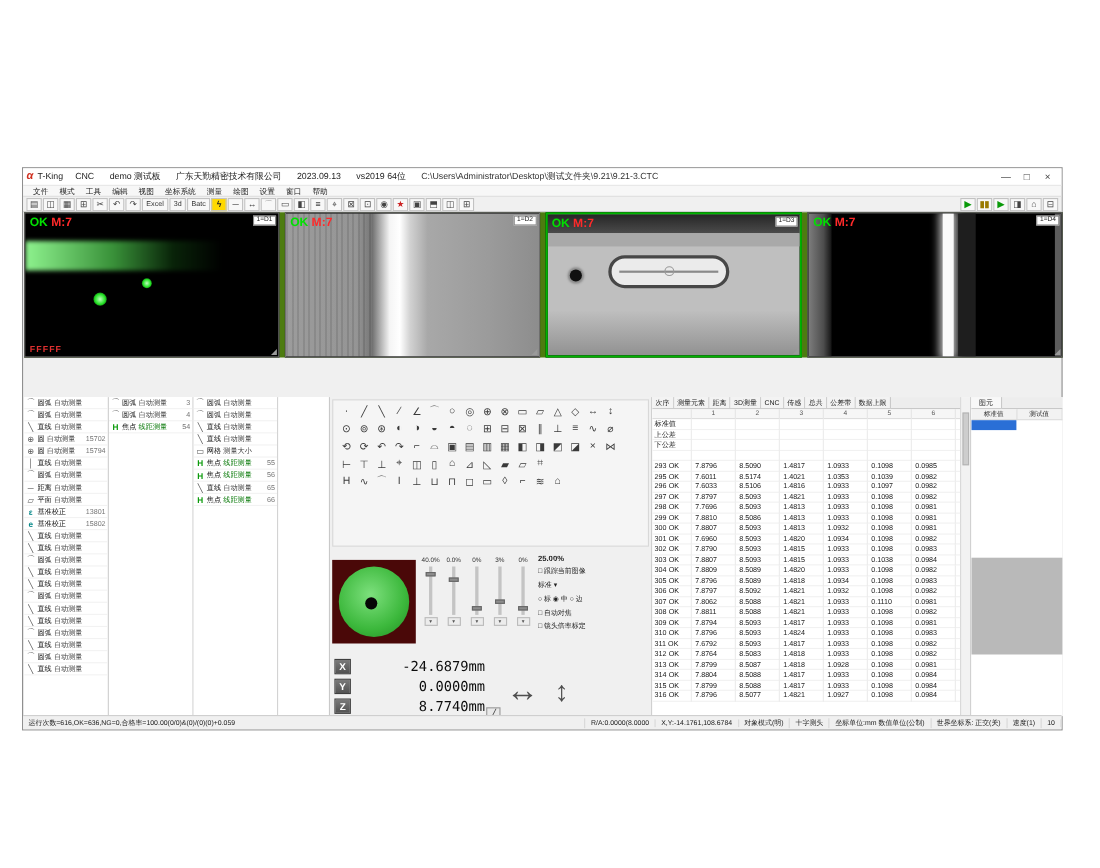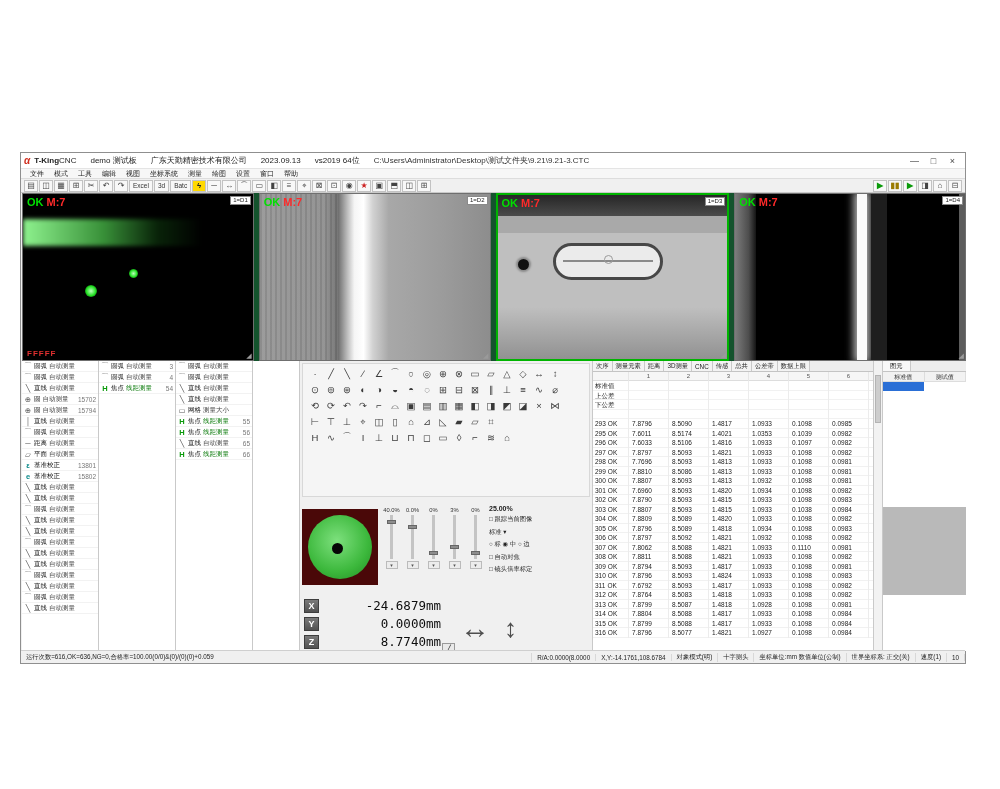--- a/index.html
+++ b/index.html
@@ -24,21 +24,21 @@
   .toolbar{height:14px;display:flex;align-items:center;gap:1px;background:#f0f0f0;border-bottom:1px solid #c9c9c9;padding:0 3px}
   .tbtn{width:14px;height:12px;border:1px solid #c2c2c2;background:#f8f8f8;display:grid;place-items:center;font-size:8px;line-height:1;color:#444}
   .tchip{height:12px;border:1px solid #c2c2c2;background:#f8f8f8;font-size:6.5px;padding:0 3px;display:grid;place-items:center;color:#333}
   .tbtn.yellow{background:#ffd900;color:#222;font-weight:bold}
   .tbtn.red{color:#cc2222}
   .tbtn.green{color:#0a9a0a;font-weight:bold}
   .tbtn.gold{color:#9a7a00;font-weight:bold}
   .tspacer{flex:1}
 
   
-  .cams{position:absolute;left:1px;top:40px;width:944px;height:168px;display:flex;gap:5px;background:#14532d}
+  .cams{position:absolute;left:1px;top:40px;width:944px;height:132px;display:flex;gap:5px;background:#4d7c0f}
   .cam{flex:1;position:relative;border:1px solid #6f6f6f;background:#000;overflow:hidden}
   .cam.sel{border:2px solid #00b400}
   .camok{position:absolute;left:4px;top:2px;font-size:11px;font-weight:bold;color:#00e000;z-index:5}
   .camm{color:#ff2a2a;margin-left:3px}
   .camtag{position:absolute;right:2px;top:2px;background:#fff;border:1px solid #8a8a8a;font-size:6px;line-height:7px;padding:0 2px;color:#222;z-index:5}
   .camextra{position:absolute;left:4px;bottom:2px;color:#e03030;font-size:8px;font-weight:bold;letter-spacing:1px;z-index:5}
   .camgrip{position:absolute;right:1px;bottom:0;color:#9a9a9a;font-size:7px;z-index:5}
 
   .c1band{position:absolute;left:0;top:25px;width:78%;height:27px;background:linear-gradient(90deg,rgba(150,255,150,.95),rgba(80,205,80,.7) 45%,rgba(25,100,25,.35) 75%,rgba(0,25,0,0));filter:blur(2px)}
   .c1dot1{position:absolute;left:27%;top:55%;width:12px;height:12px;border-radius:50%;background:radial-gradient(circle,#beffbe,#23e023 55%,rgba(0,70,0,0))}
@@ -130,21 +130,21 @@
   .sseg{padding:0 5px;border-right:1px solid #d8d8d8;white-space:nowrap}
   div.sseg:first-of-type{flex:1}
 </style>
 </head>
 <body>
 
 <div class="win">
 
   <div class="titlebar">
     <span class="logo">α</span>
-    <span class="tseg" style="margin-right:0;font-weight:bold">T-King</span>
+    <span class="tseg" style="margin-right:11px;font-weight:normal">T-King</span>
     <span class="tseg">CNC</span>
     <span class="tseg">demo 测试板</span>
     <span class="tseg">广东天勤精密技术有限公司</span>
     <span class="tseg">2023.09.13</span>
     <span class="tseg">vs2019 64位</span>
     <span class="tseg path">C:\Users\Administrator\Desktop\测试文件夹\9.21\9.21-3.CTC</span>
     <span class="winctl">
       <span class="wbtn">—</span>
       <span class="wbtn">□</span>
       <span class="wbtn">×</span>

